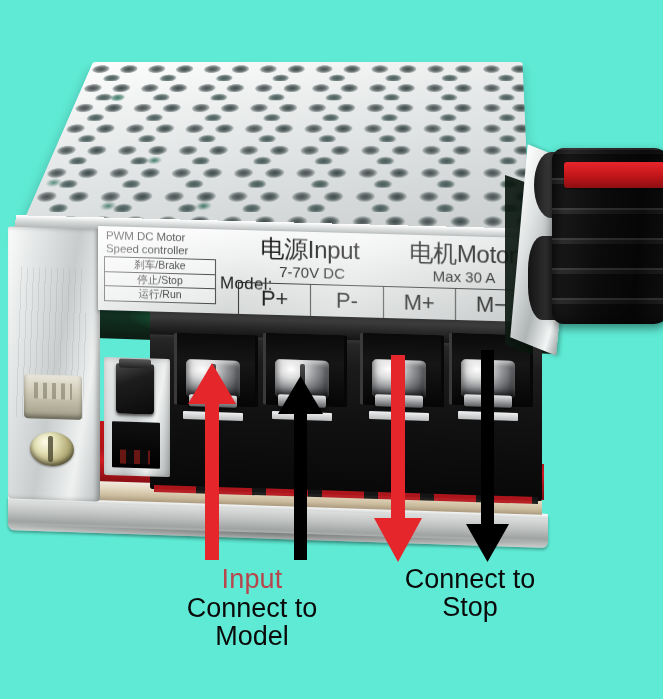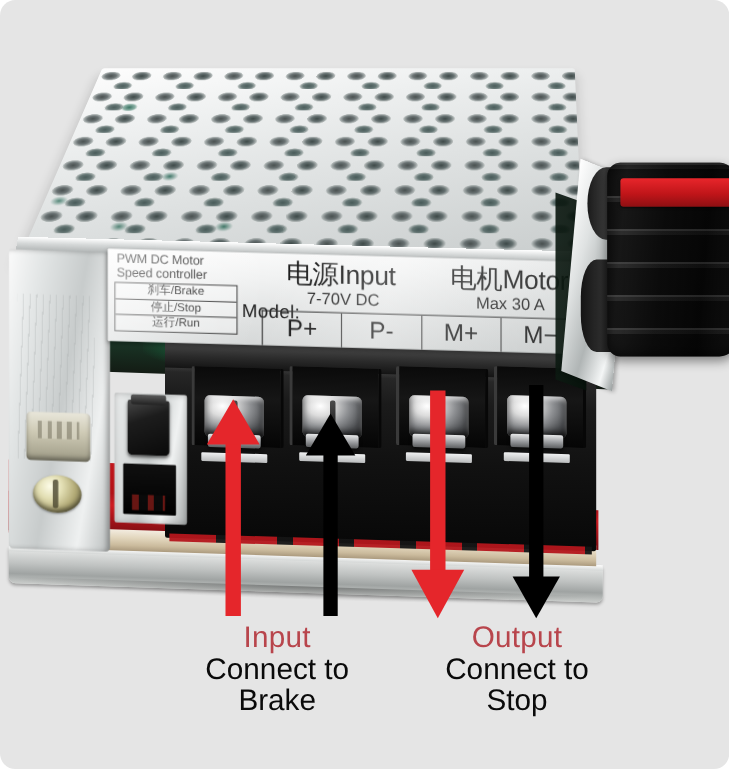--- a/index.html
+++ b/index.html
@@ -5,23 +5,22 @@
 <style>
   html,body{margin:0;padding:0;background:#ffffff;}
   body{
     font-family:"Liberation Sans","DejaVu Sans",sans-serif;
     -webkit-font-smoothing:antialiased;
   }
   #stage{
     position:relative;
     width:663px;
     height:699px;
-    background:#e5e5e5;
+    background:#5eead4;
     overflow:hidden;
-    border-radius:14px;
   }
 
   
   #device{
     position:absolute;
     left:0; top:0; width:663px; height:565px;
     overflow:hidden;
   }
 
   
@@ -501,22 +500,21 @@
 
     <g>
       <rect x="481" y="350" width="13" height="178" fill="#000000"></rect>
       <polygon points="487.5,562 466,524 509,524" fill="#000000"></polygon>
     </g>
   </svg>
 
   <div class="caption-block" id="cap-input">
     <div class="cap-head" style="color:#b8454c">Input</div>
     <div class="cap-body">Connect to</div>
-    <div class="cap-body">Brake</div>
+    <div class="cap-body">Model</div>
   </div>
 
   <div class="caption-block" id="cap-output">
-    <div class="cap-head" style="color:#b8454c">Output</div>
     <div class="cap-body">Connect to</div>
     <div class="cap-body">Stop</div>
   </div>
 
 </div>
 
 </body></html>

